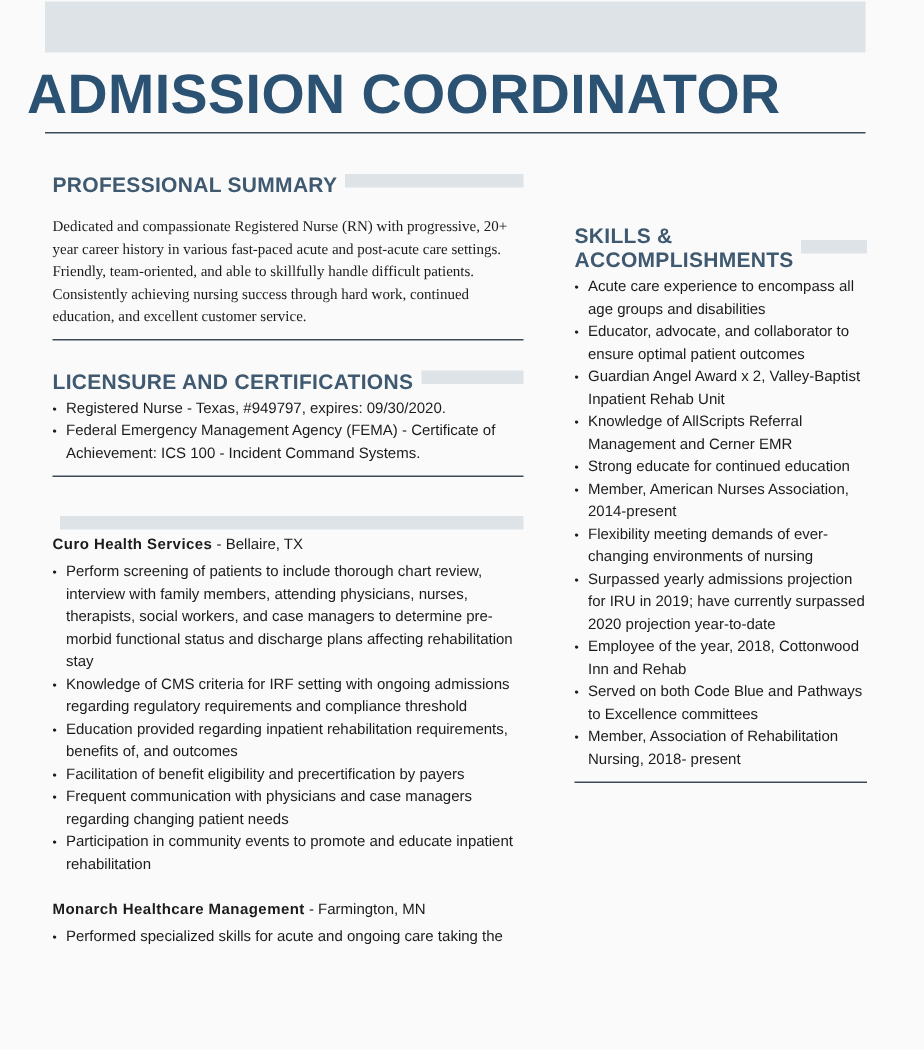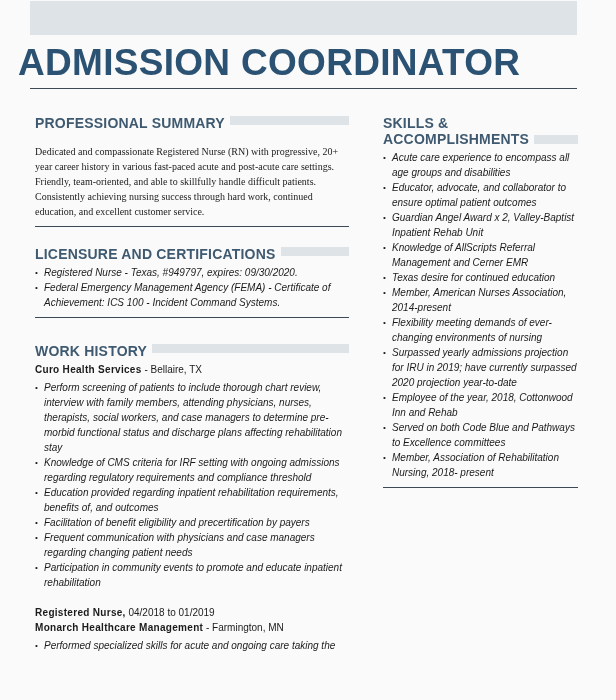--- a/index.html
+++ b/index.html
@@ -28,24 +28,24 @@
   .col-right { position: absolute; left: 383px; top: 115px; width: 195px; }
   .section { position: relative; }
   .sec-head {
     display: flex; align-items: flex-start;
     font-weight: bold; font-size: 14px; color: #3f5a70;
     letter-spacing: 0.2px; line-height: 16px;
   }
   .sec-head .fill {
     flex: 1; height: 9px; background: #dde3e7; margin-left: 5px; margin-top: 1px;
   }
-  .sec-head.two-line { align-items: flex-end; }
+  .sec-head.two-line { align-items: center; margin-top: 34px; }
   .sec-head.two-line .fill { margin-bottom: 3px; }
   .para { font-size: 10px; line-height: 15px; margin-top: 13px; color: #1b1b1b; font-family: Liberation Serif, serif; }
-  ul { list-style: none; margin: 3px 0 0 0; padding: 0; font-style: italic; }
+  ul { list-style: none; margin: 3px 0 0 0; padding: 0; }
   li { position: relative; padding-left: 9px; font-size: 10px; line-height: 15px; color: #1b1b1b; }
   li::before { content: "•"; position: absolute; left: 0; top: 0; font-size: 8px; }
   .rule { height: 1px; background: #3c4a57; margin-top: 7px; }
   .job-line { font-size: 10px; line-height: 15px; }
   .job-line b { font-weight: bold; letter-spacing: 0.3px; }
 </style>
 </head>
 <body>
 
 <div class="topbar"></div>
@@ -70,42 +70,38 @@
     </div>
     <ul>
       <li>Registered Nurse - Texas, #949797, expires: 09/30/2020.</li>
       <li>Federal Emergency Management Agency (FEMA) - Certificate of Achievement: ICS 100 - Incident Command Systems.</li>
     </ul>
     <div class="rule"></div>
   </div>
 
   <div class="section" style="margin-top:25px;">
     <div class="sec-head">
-      <span>WORK HISTORY</span>
       <span class="fill"></span>
     </div>
 
     <div style="margin-top:3px;">
       <div class="job-line">
         <b>Curo Health Services</b><span> - Bellaire, TX</span>
       </div>
       <ul>
         <li>Perform screening of patients to include thorough chart review, interview with family members, attending physicians, nurses, therapists, social workers, and case managers to determine pre-morbid functional status and discharge plans affecting rehabilitation stay</li>
         <li>Knowledge of CMS criteria for IRF setting with ongoing admissions regarding regulatory requirements and compliance threshold</li>
         <li>Education provided regarding inpatient rehabilitation requirements, benefits of, and outcomes</li>
         <li>Facilitation of benefit eligibility and precertification by payers</li>
         <li>Frequent communication with physicians and case managers regarding changing patient needs</li>
         <li>Participation in community events to promote and educate inpatient rehabilitation</li>
       </ul>
     </div>
 
     <div style="margin-top:15px;">
-      <div class="job-line">
-        <b>Registered Nurse,</b><span> 04/2018 to 01/2019</span>
-      </div>
       <div class="job-line">
         <b>Monarch Healthcare Management</b><span> - Farmington, MN</span>
       </div>
       <ul>
         <li>Performed specialized skills for acute and ongoing care taking the</li>
       </ul>
     </div>
   </div>
 </div>
 
@@ -116,21 +112,21 @@
         <span>SKILLS &amp;</span><br>
         <span>ACCOMPLISHMENTS</span>
       </span>
       <span class="fill"></span>
     </div>
     <ul>
       <li>Acute care experience to encompass all age groups and disabilities</li>
       <li>Educator, advocate, and collaborator to ensure optimal patient outcomes</li>
       <li>Guardian Angel Award x 2, Valley-Baptist Inpatient Rehab Unit</li>
       <li>Knowledge of AllScripts Referral Management and Cerner EMR</li>
-      <li>Texas desire for continued education</li>
+      <li>Strong educate for continued education</li>
       <li>Member, American Nurses Association, 2014-present</li>
       <li>Flexibility meeting demands of ever-changing environments of nursing</li>
       <li>Surpassed yearly admissions projection for IRU in 2019; have currently surpassed 2020 projection year-to-date</li>
       <li>Employee of the year, 2018, Cottonwood Inn and Rehab</li>
       <li>Served on both Code Blue and Pathways to Excellence committees</li>
       <li>Member, Association of Rehabilitation Nursing, 2018- present</li>
     </ul>
     <div class="rule"></div>
   </div>
 </div>

